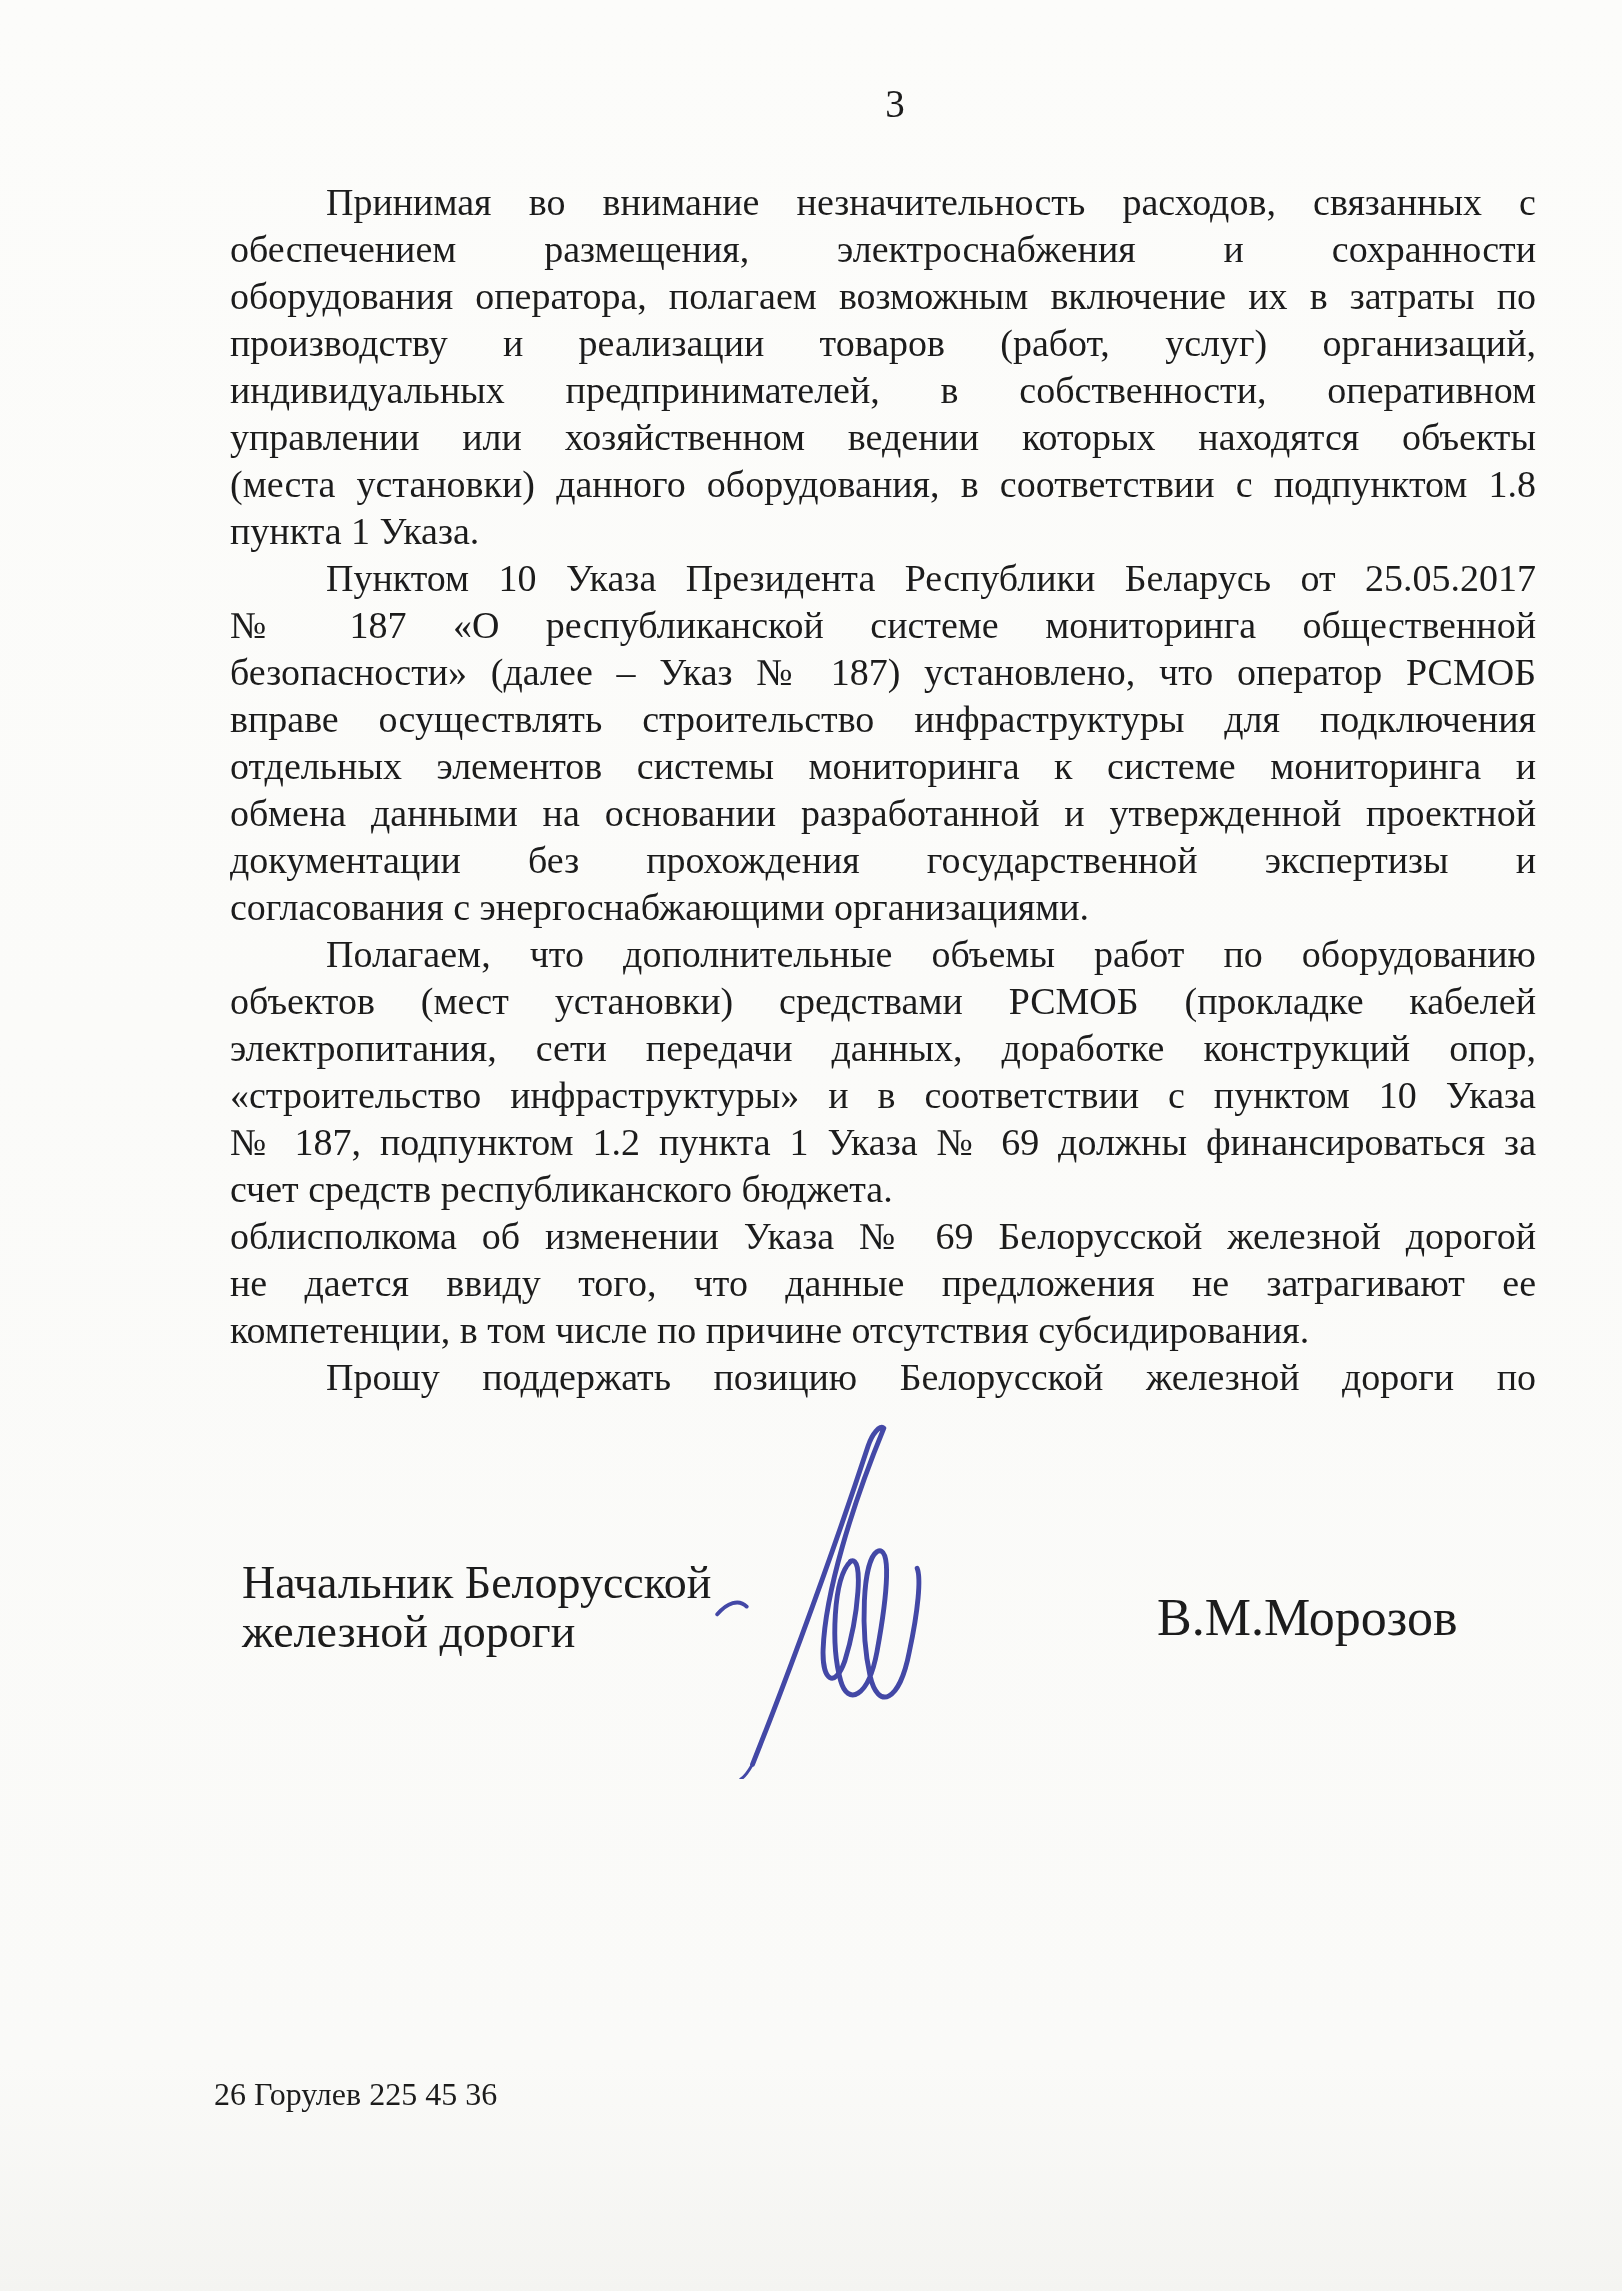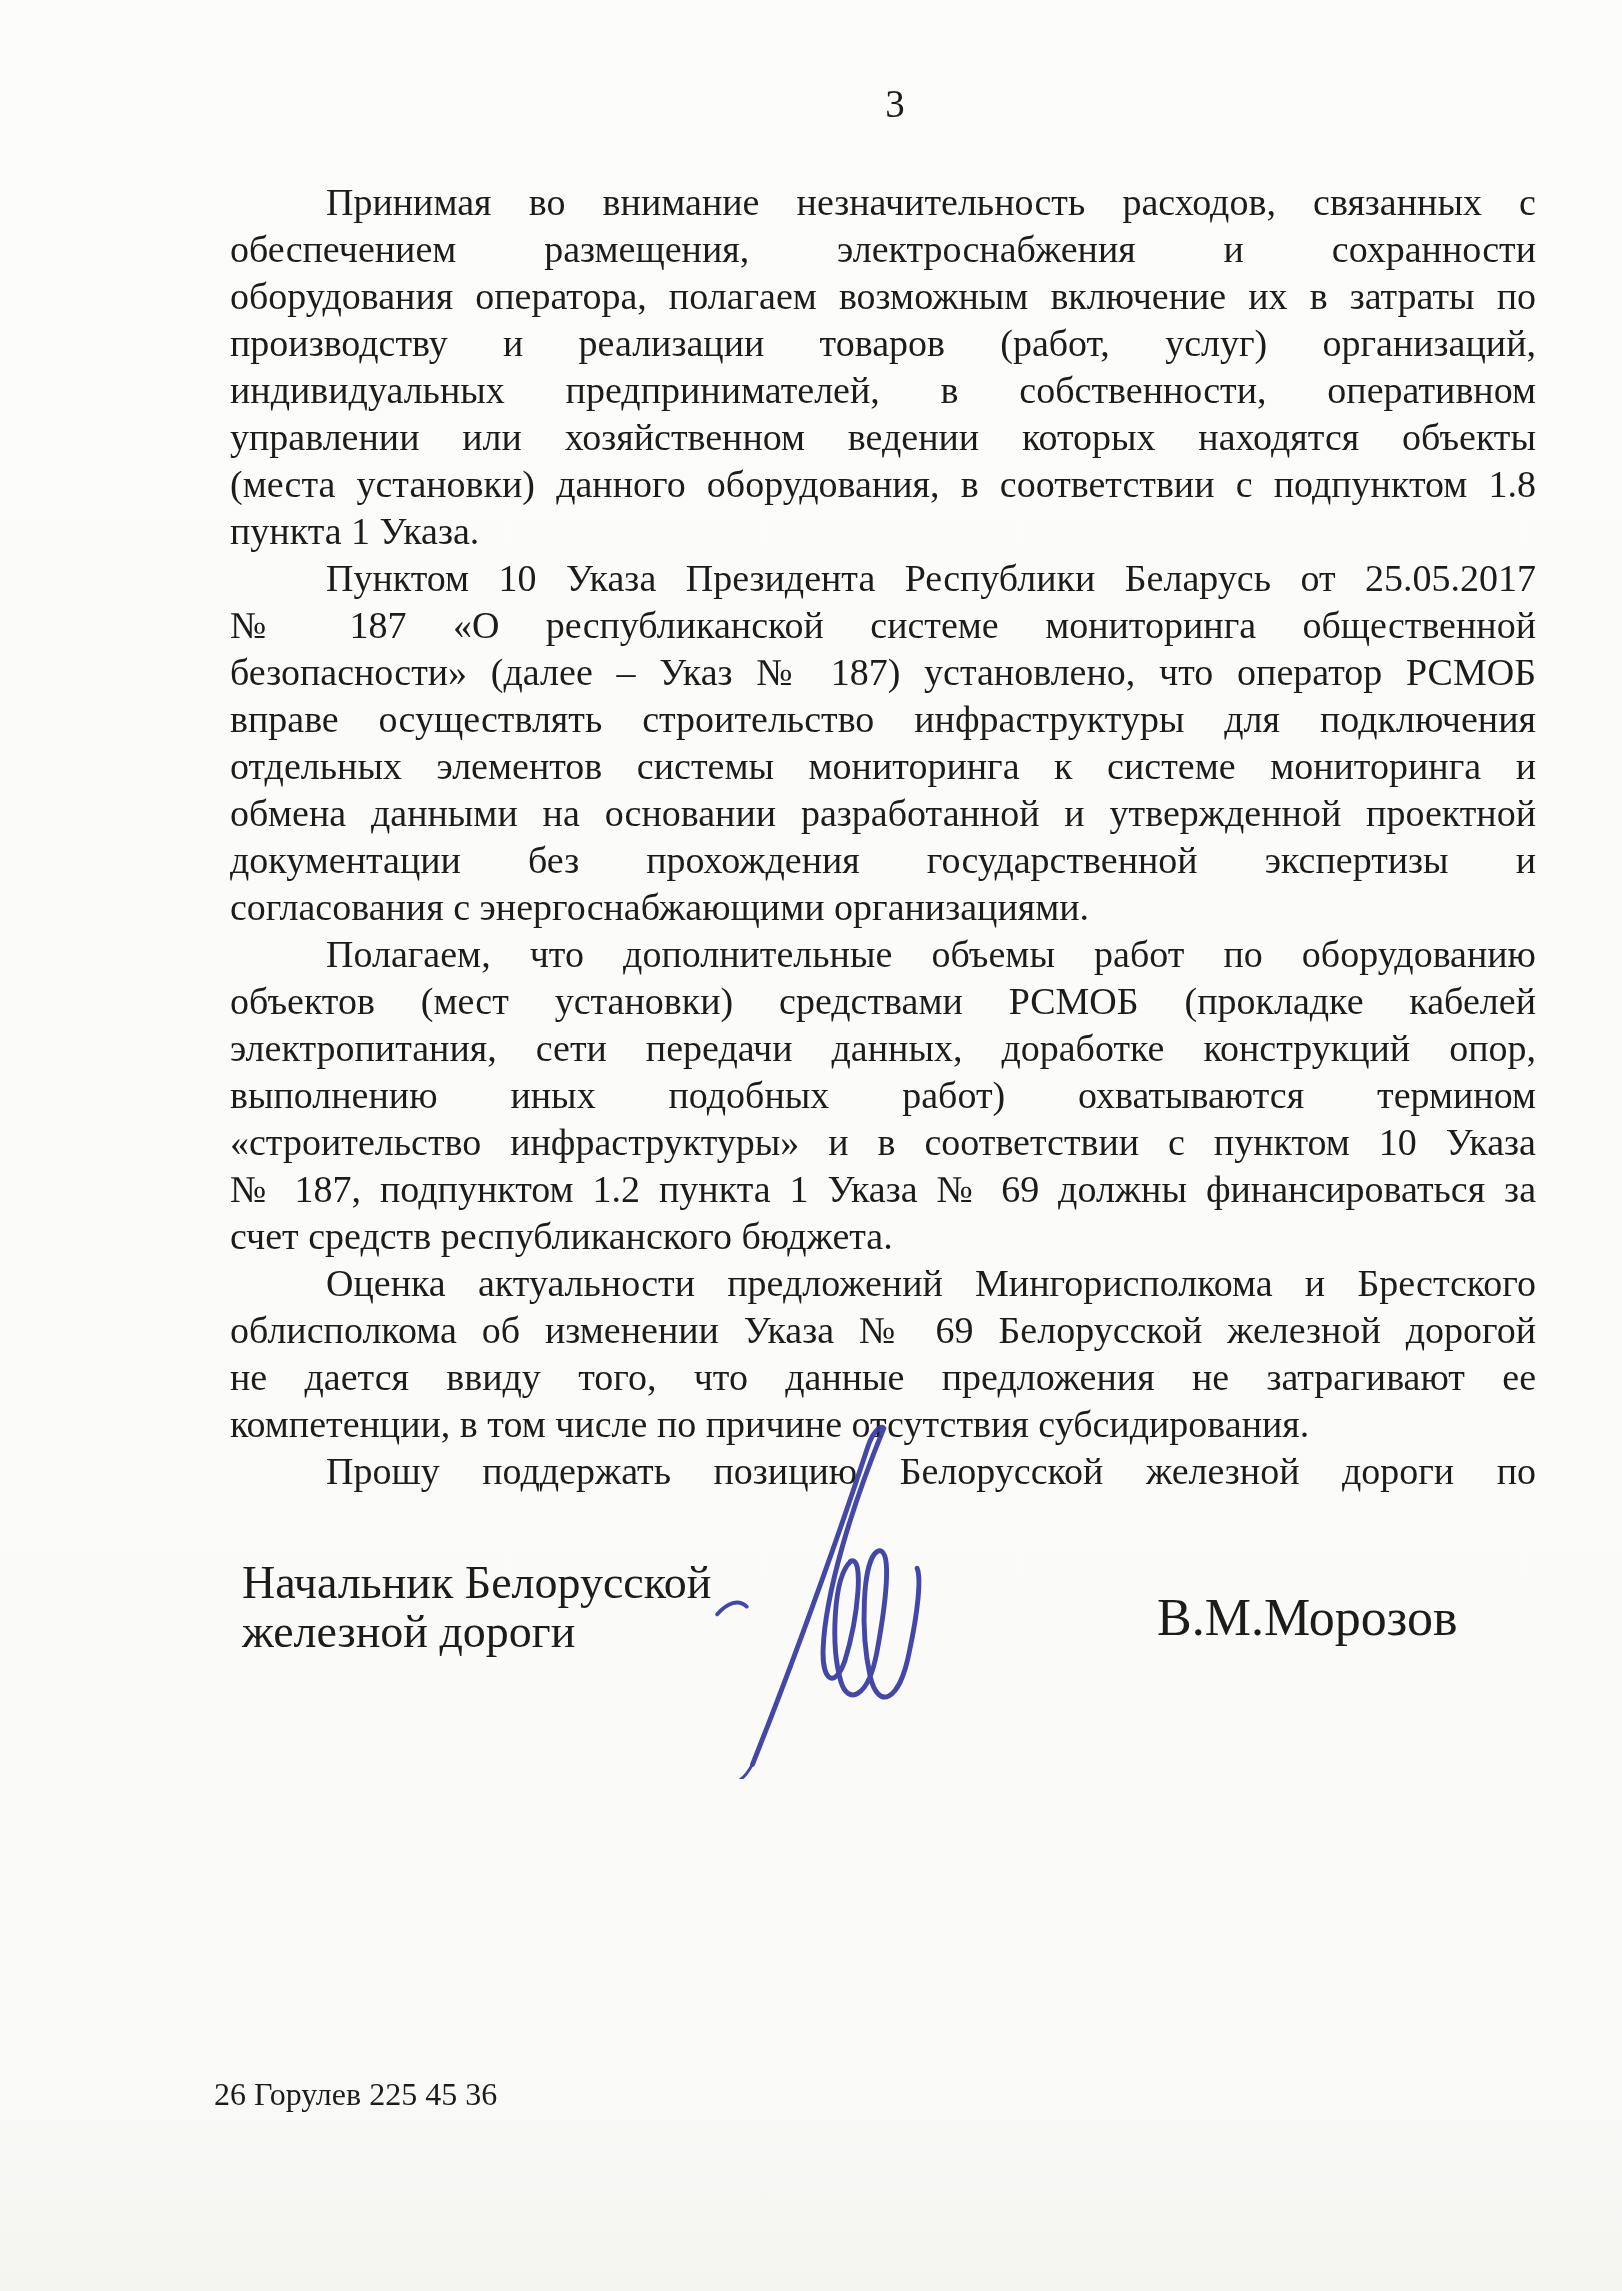--- a/index.html
+++ b/index.html
@@ -89,27 +89,25 @@
         <div class="line j">вправе осуществлять строительство инфраструктуры для подключения</div>
         <div class="line j">отдельных элементов системы мониторинга к системе мониторинга и</div>
         <div class="line j">обмена данными на основании разработанной и утвержденной проектной</div>
         <div class="line j">документации без прохождения государственной экспертизы и</div>
         <div class="line">согласования с энергоснабжающими организациями.</div>
       </div>
       <div class="para">
         <div class="line ind j">Полагаем, что дополнительные объемы работ по оборудованию</div>
         <div class="line j">объектов (мест установки) средствами РСМОБ (прокладке кабелей</div>
         <div class="line j">электропитания, сети передачи данных, доработке конструкций опор,</div>
-        <div class="line j">выполнению иных подобных работ) охватываются термином</div>
         <div class="line j">«строительство инфраструктуры» и в соответствии с пунктом 10 Указа</div>
         <div class="line j">№ 187, подпунктом 1.2 пункта 1 Указа № 69 должны финансироваться за</div>
         <div class="line">счет средств республиканского бюджета.</div>
       </div>
       <div class="para">
-        <div class="line ind j">Оценка актуальности предложений Мингорисполкома и Брестского</div>
         <div class="line j">облисполкома об изменении Указа № 69 Белорусской железной дорогой</div>
         <div class="line j">не дается ввиду того, что данные предложения не затрагивают ее</div>
         <div class="line">компетенции, в том числе по причине отсутствия субсидирования.</div>
       </div>
       <div class="para">
         <div class="line ind j">Прошу поддержать позицию Белорусской железной дороги по</div>
       </div>
     </div>
 
   <svg class="sigscribble" viewBox="0 0 360 400" xmlns="http://www.w3.org/2000/svg">

